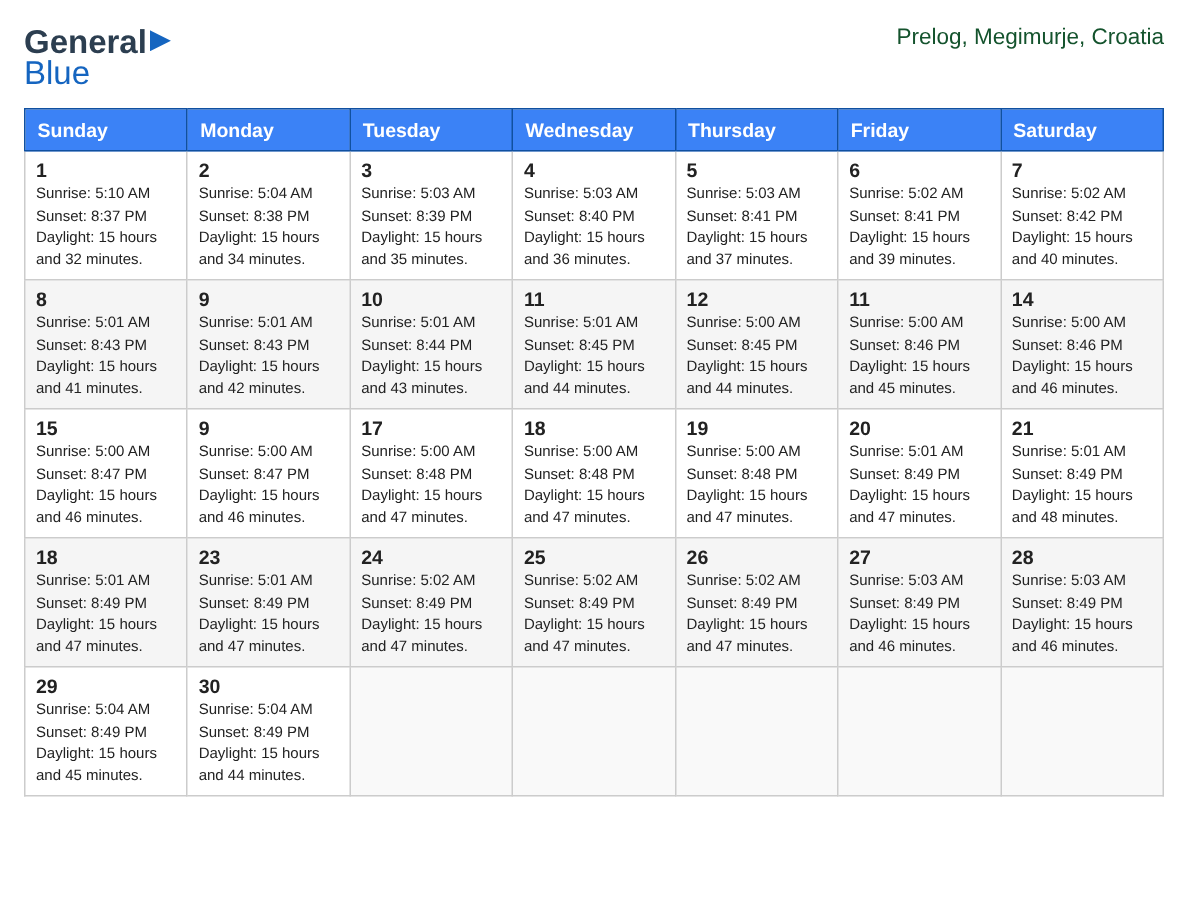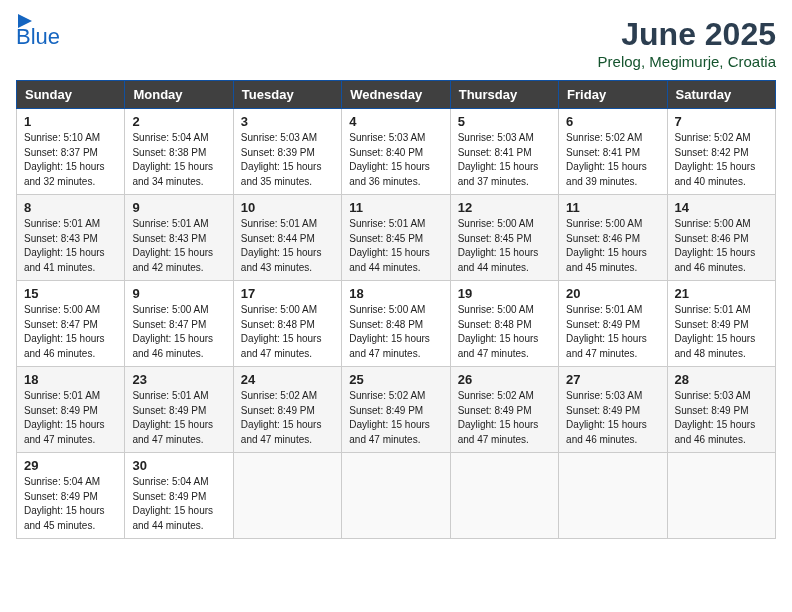--- a/index.html
+++ b/index.html
@@ -50,21 +50,21 @@
     .location {
       font-size: 15px;
       color: #14532d;
     }
     .calendar {
       width: 100%;
       border-collapse: collapse;
       border: 1px solid #ccc;
     }
     .calendar th {
-      background: #404040;
+      background: #3b82f6;
       color: #fff;
       text-align: left;
       padding: 6px 8px;
       font-size: 13px;
       font-weight: bold;
       border: 1px solid #1050a0;
     }
     .calendar td {
       vertical-align: top;
       padding: 5px 7px;
@@ -93,26 +93,26 @@
     .empty-cell {
       background: #f9f9f9 !important;
     }
   </style>
 </head>
 <body>
 
 <div class="header">
   <div class="logo">
     <div class="logo-text">
+      <span class="logo-general">General</span>
       <span class="logo-icon"></span>
     </div>
     <div style="font-size:22px; font-weight:normal; color:#1565c0; margin-top:-4px;">Blue</div>
   </div>
   <div class="title-block">
-    <div class="month-title">June 2025</div>
     <div class="location">Prelog, Megimurje, Croatia</div>
   </div>
 </div>
 
 <table class="calendar">
   <thead>
     <tr>
     <th>Sunday</th>
         <th>Monday</th>
         <th>Tuesday</th>

